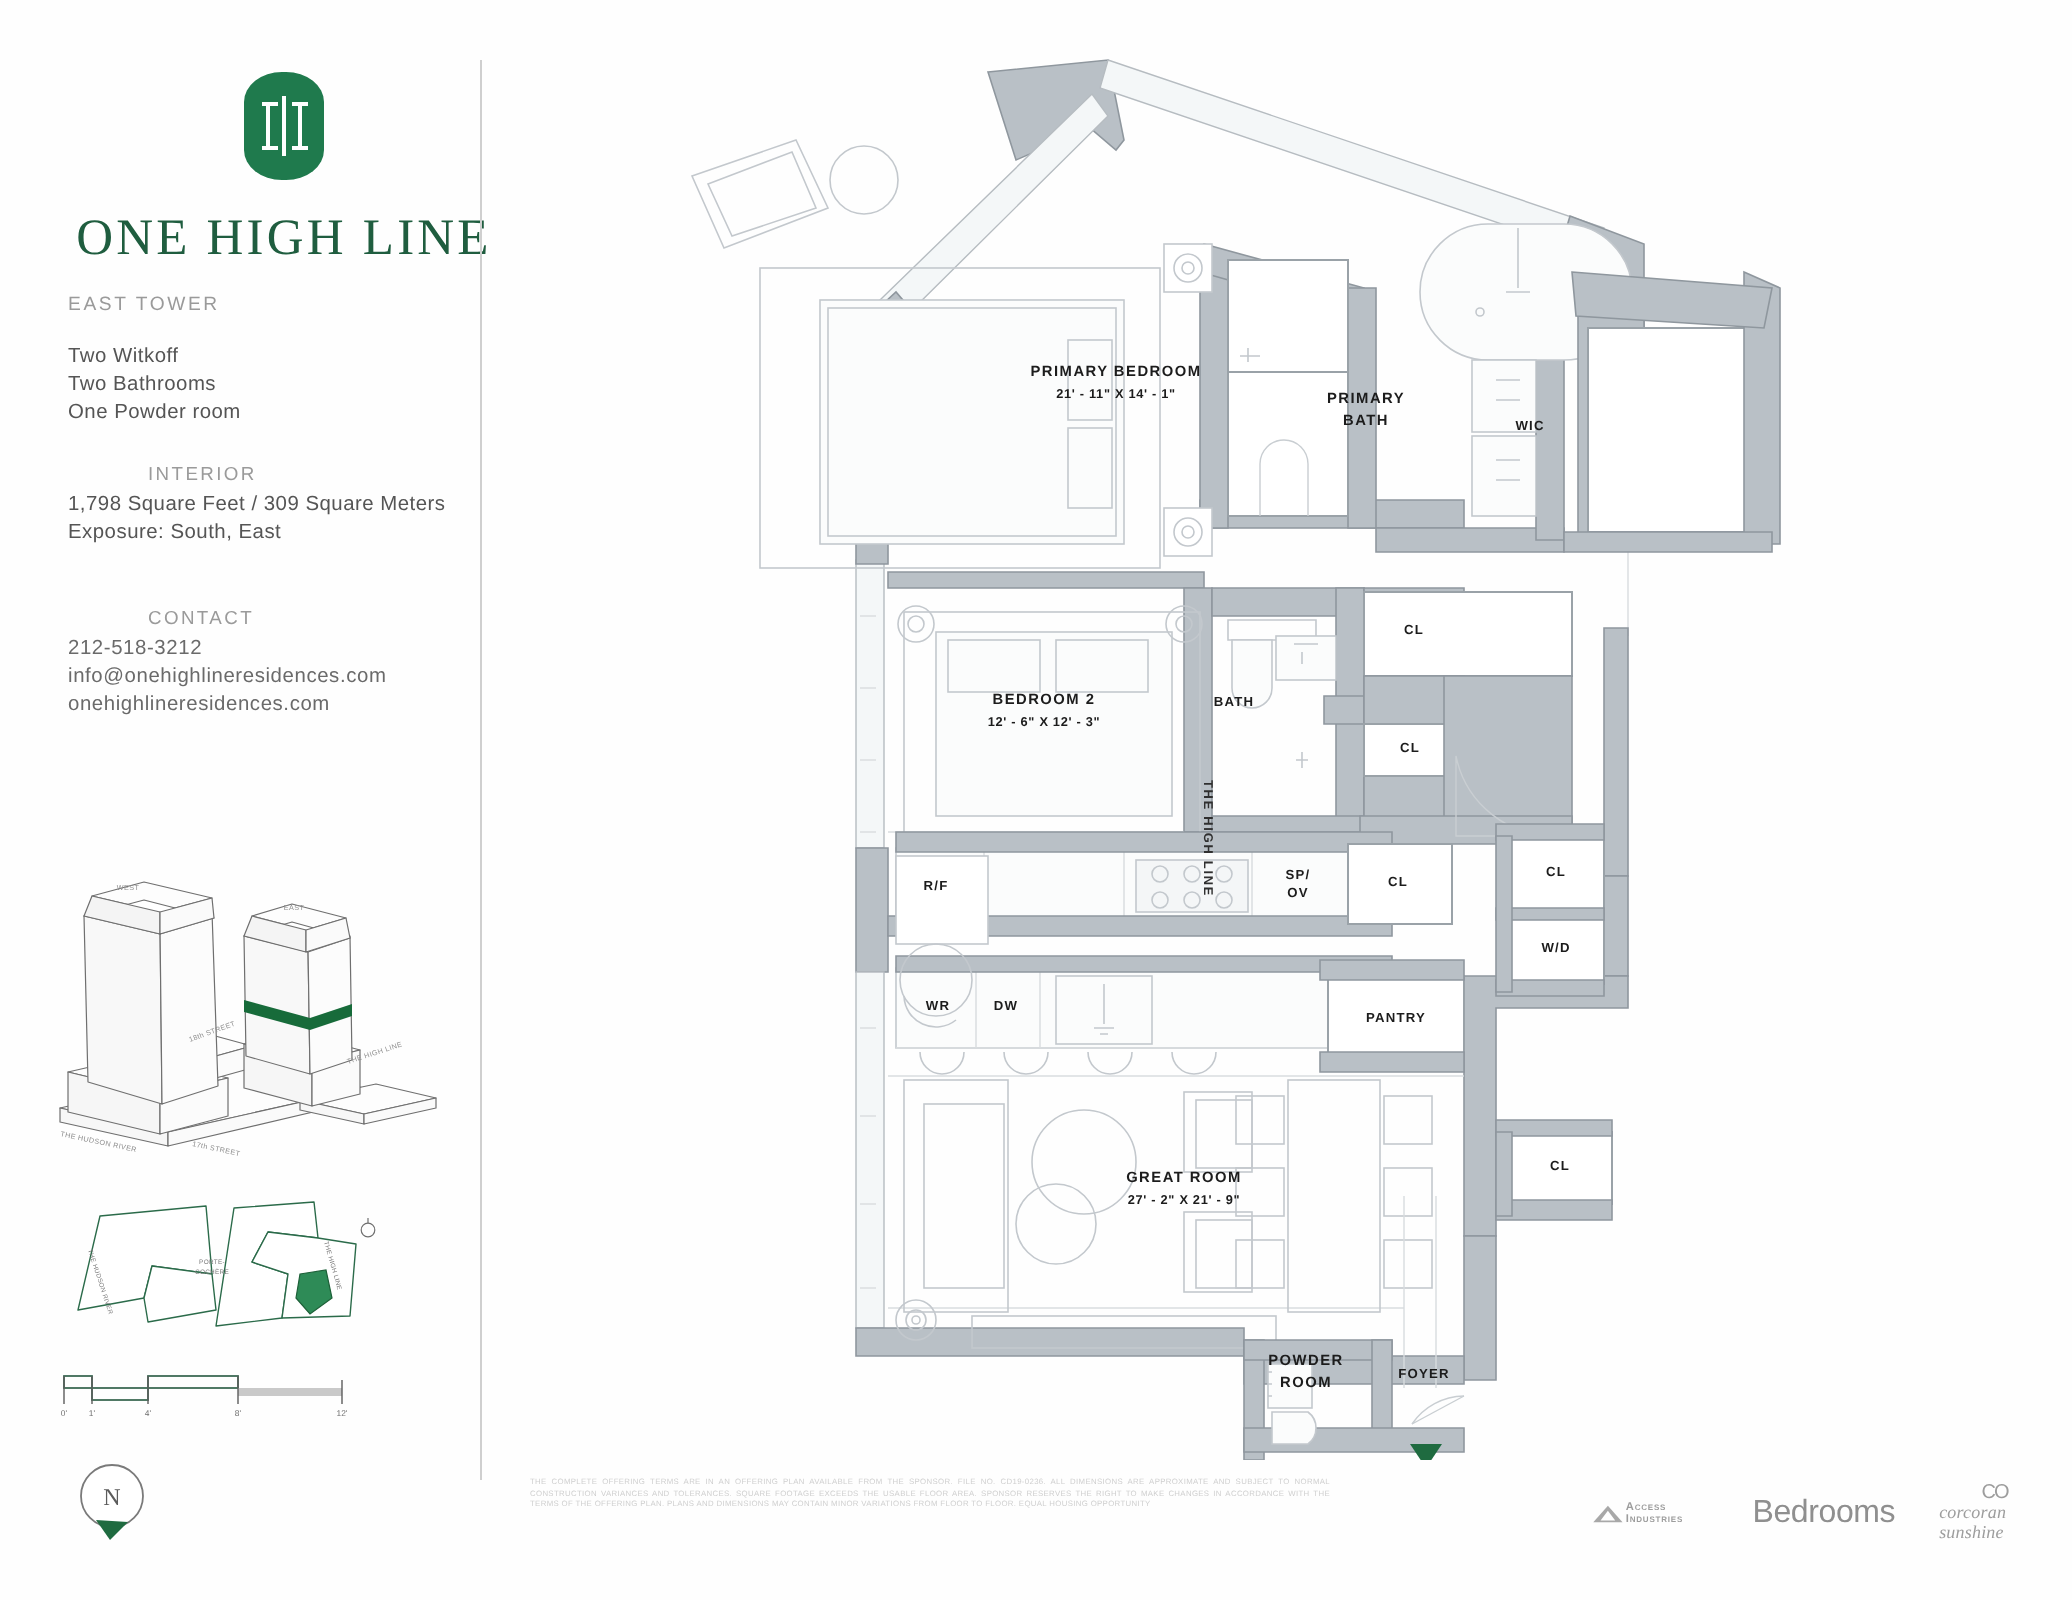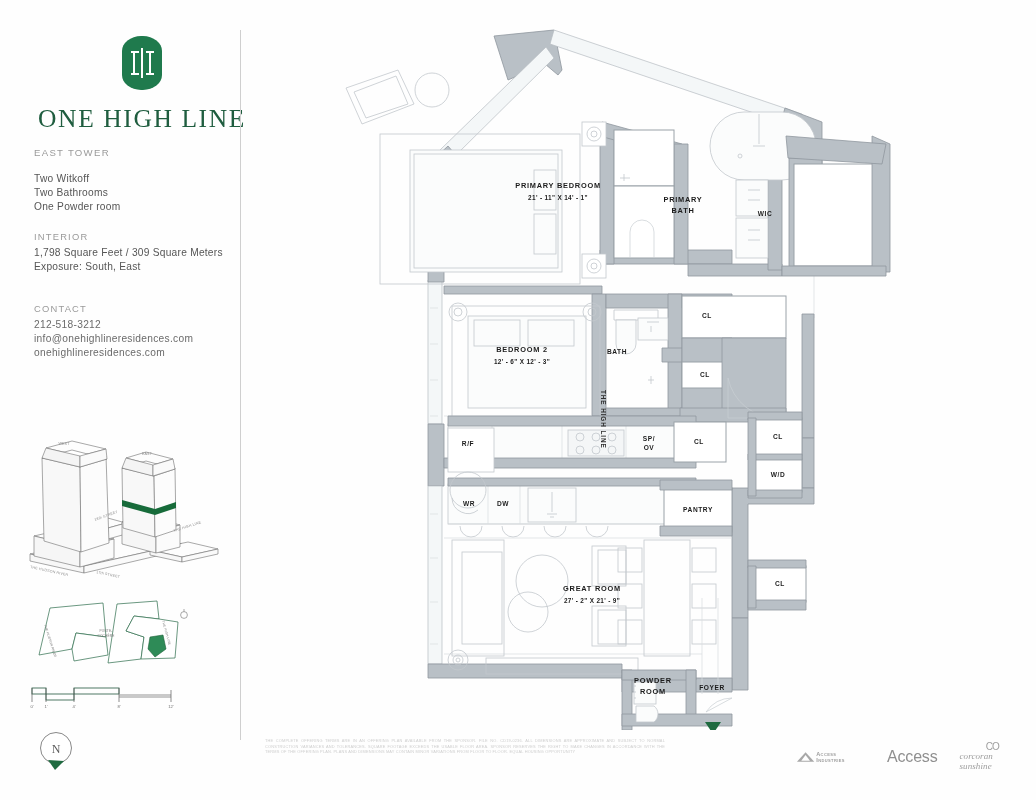--- a/index.html
+++ b/index.html
@@ -103,20 +103,21 @@
     color: #555555;
     line-height: 14.2px;
     letter-spacing: 0.25px;
   }
   .section-head {
     font-size: 9.4px;
     letter-spacing: 1.2px;
     color: #9a9a9a;
     margin-top: 16px;
     margin-bottom: 4px;
+    margin-left: 40px;
   }
   #contact-block {
     position: absolute;
     left: 34px;
     top: 303px;
     width: 200px;
   }
   #contact-block .section-head { margin-top: 0; }
   .contact-line {
     font-size: 10.2px;
@@ -695,20 +696,20 @@
   <div id="disclaimer">THE COMPLETE OFFERING TERMS ARE IN AN OFFERING PLAN AVAILABLE FROM THE SPONSOR. FILE NO. CD19-0236. ALL DIMENSIONS ARE APPROXIMATE AND SUBJECT TO NORMAL CONSTRUCTION VARIANCES AND TOLERANCES. SQUARE FOOTAGE EXCEEDS THE USABLE FLOOR AREA. SPONSOR RESERVES THE RIGHT TO MAKE CHANGES IN ACCORDANCE WITH THE TERMS OF THE OFFERING PLAN. PLANS AND DIMENSIONS MAY CONTAIN MINOR VARIATIONS FROM FLOOR TO FLOOR. EQUAL HOUSING OPPORTUNITY</div>
 
   <div id="footer-logos">
     <div class="flogo">
       <svg width="22" height="14" viewBox="0 0 22 14">
         <path d="M11 2 L20 12 L2 12 Z" fill="#a8a8a8"></path>
         <path d="M11 5 L15.5 11 L6.5 11 Z" fill="#ffffff"></path>
       </svg>
       <span id="logo-access">Access Industries</span>
     </div>
-    <div class="flogo" id="logo-witkoff">Access</div>
+    <div class="flogo" id="logo-witkoff">Bedrooms</div>
     <div class="flogo" id="corcoran-wrap">
       <span id="corcoran-mark">CO</span>
       <span id="logo-corcoran">corcoran sunshine</span>
     </div>
   </div>
 
 </div>
 
 </body></html>

